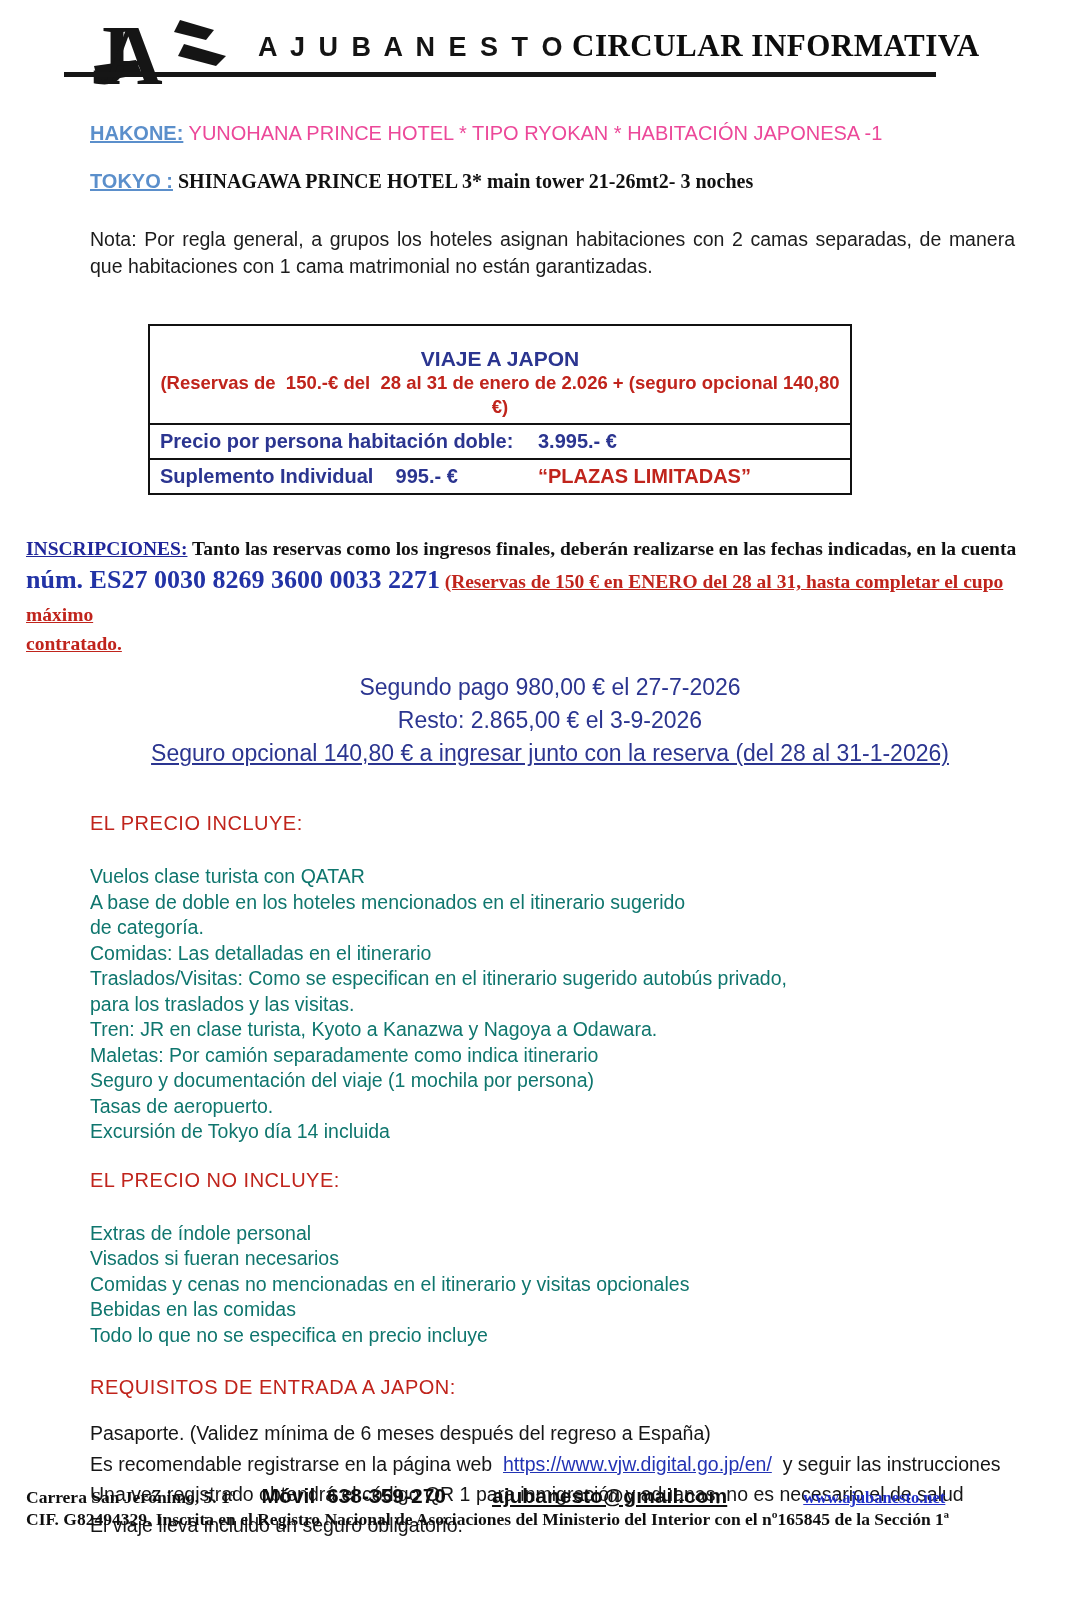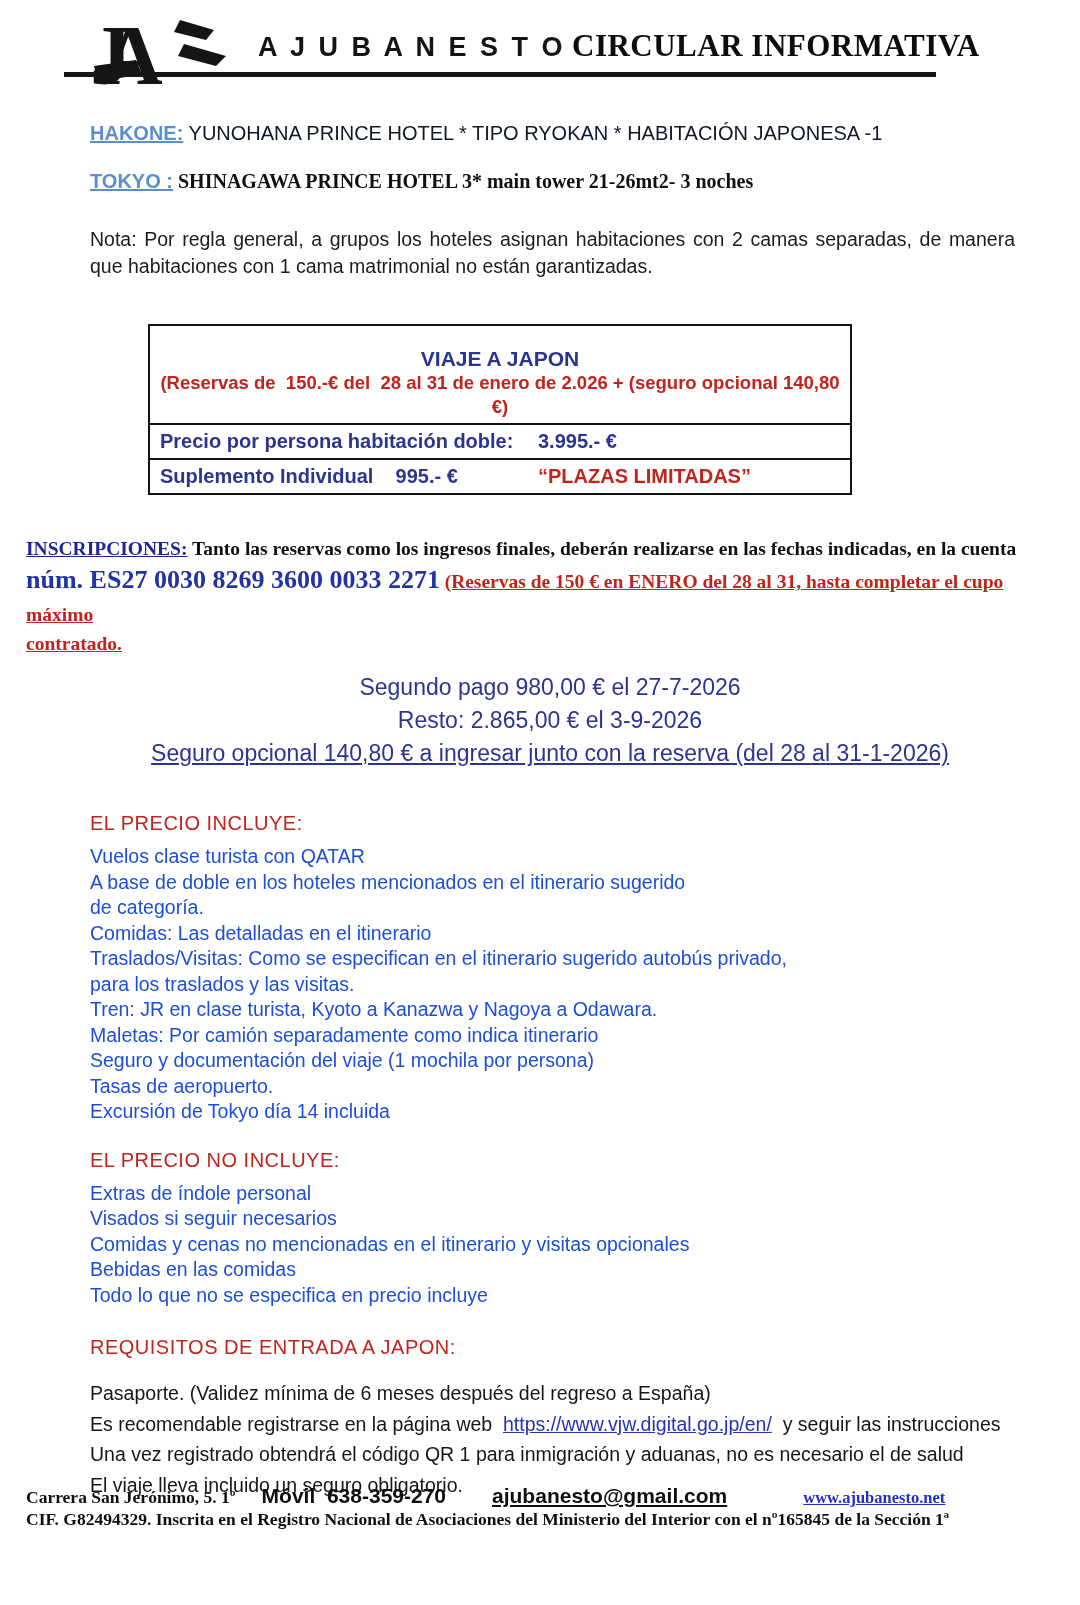--- a/index.html
+++ b/index.html
@@ -21,21 +21,21 @@
     font-family:"Liberation Serif", serif; font-weight:bold; font-size:31px;
     color:#0d0d0d; letter-spacing:0.5px;
   }
   .header-rule{position:absolute; left:64px; top:72px; width:872px; height:5px; background:#161616;}
   
   .content{padding:0 70px 0 90px;}
   .hotel-line{font-size:20px; line-height:26px; white-space:pre-wrap;}
   .hotel-hakone{margin-top:20px;}
   .hotel-tokyo{margin-top:22px;}
   .hotel-label{color:var(--lightblue,#5b8fcb); font-weight:bold; text-decoration:underline;}
-  .hotel-hakone .hotel-text{color:#0f172a;}
+  .hotel-hakone .hotel-text{color:#ec4899;}
   .hotel-tokyo .hotel-text{font-family:"Liberation Serif", serif; font-weight:bold; color:#111;}
   .nota{margin-top:32px; width:925px; font-size:19.5px; line-height:27px; text-align:justify; color:#1c1c1c;}
   
   .price-box{margin-top:44px; margin-left:58px; width:700px; border:2px solid #111; font-weight:bold;}
   .pb-head{text-align:center; padding:20px 4px 4px; border-bottom:2px solid #111;}
   .pb-title{font-size:21px; line-height:25px; color:var(--blue,#2b3590);}
   .pb-sub{font-size:18.5px; line-height:24px; color:var(--red,#c0241c); white-space:pre-wrap;}
   .pb-row{display:flex; padding:3px 10px; font-size:20px; line-height:27px;}
   .pb-row + .pb-row{border-top:2px solid #111;}
   .pb-lbl{width:378px; color:var(--blue,#2b3590); white-space:pre-wrap;}
@@ -52,21 +52,21 @@
   .ins-line3{font-size:19.5px; line-height:26px;}
   
   .payments{margin-top:14px; text-align:center; color:var(--blue,#2b3590);
     font-size:23px; line-height:33px;}
   .pay-underline{text-decoration:underline;}
   
   .sec-heading{font-size:20px; line-height:26px; color:var(--red,#c0241c); letter-spacing:0.5px;}
   .h-includes{margin-top:40px;}
   .h-excludes{margin-top:22px;}
   .h-requisitos{margin-top:26px;}
-  .plain-list{margin-top:8px; font-size:19.5px; line-height:25.5px; color:#1d4ed8;}
+  .plain-list{margin-top:28px; font-size:19.5px; line-height:25.5px; color:#0f766e;}
   .req-list{margin-top:18px; font-size:19.5px; line-height:30.5px; color:#161616;}
   .req-link{color:#2233b4; text-decoration:underline;}
   
   .footer{position:absolute; left:26px; top:1484px; width:1040px;}
   .footer-line1{display:flex; align-items:baseline;}
   .ft-address{font-family:"Liberation Serif", serif; font-weight:bold; font-size:17.5px; color:#0f0f0f;}
   .ft-mobile{margin-left:26px; font-weight:bold; font-size:21px; color:#0f0f0f; white-space:pre-wrap;}
   .ft-email{margin-left:46px; font-weight:bold; font-size:21px; color:#0f0f0f; text-decoration:underline;}
   .ft-web{margin-left:76px; font-family:"Liberation Serif", serif; font-weight:bold; font-size:16.5px;
     color:var(--webblue,#2230c8); text-decoration:underline;}
@@ -148,21 +148,21 @@
       <div>Tren: JR en clase turista, Kyoto a Kanazwa y Nagoya a Odawara.</div>
       <div>Maletas: Por camión separadamente como indica itinerario</div>
       <div>Seguro y documentación del viaje (1 mochila por persona)</div>
       <div>Tasas de aeropuerto.</div>
       <div>Excursión de Tokyo día 14 incluida</div>
     </div>
 
     <div class="sec-heading h-excludes">EL PRECIO NO INCLUYE:</div>
     <div class="plain-list">
       <div>Extras de índole personal</div>
-      <div>Visados si seguir necesarios</div>
+      <div>Visados si fueran necesarios</div>
       <div>Comidas y cenas no mencionadas en el itinerario y visitas opcionales</div>
       <div>Bebidas en las comidas</div>
       <div>Todo lo que no se especifica en precio incluye</div>
     </div>
 
     <div class="sec-heading h-requisitos">REQUISITOS DE ENTRADA A JAPON:</div>
     <div class="req-list">
       <div>Pasaporte. (Validez mínima de 6 meses después del regreso a España)</div>
       <div><span style="white-space:pre-wrap;">Es recomendable registrarse en la página web  </span><a class="req-link" href="#">https://www.vjw.digital.go.jp/en/</a><span style="white-space:pre-wrap;">  y seguir las instrucciones</span></div>
       <div>Una vez registrado obtendrá el código QR 1 para inmigración y aduanas, no es necesario el de salud</div>

